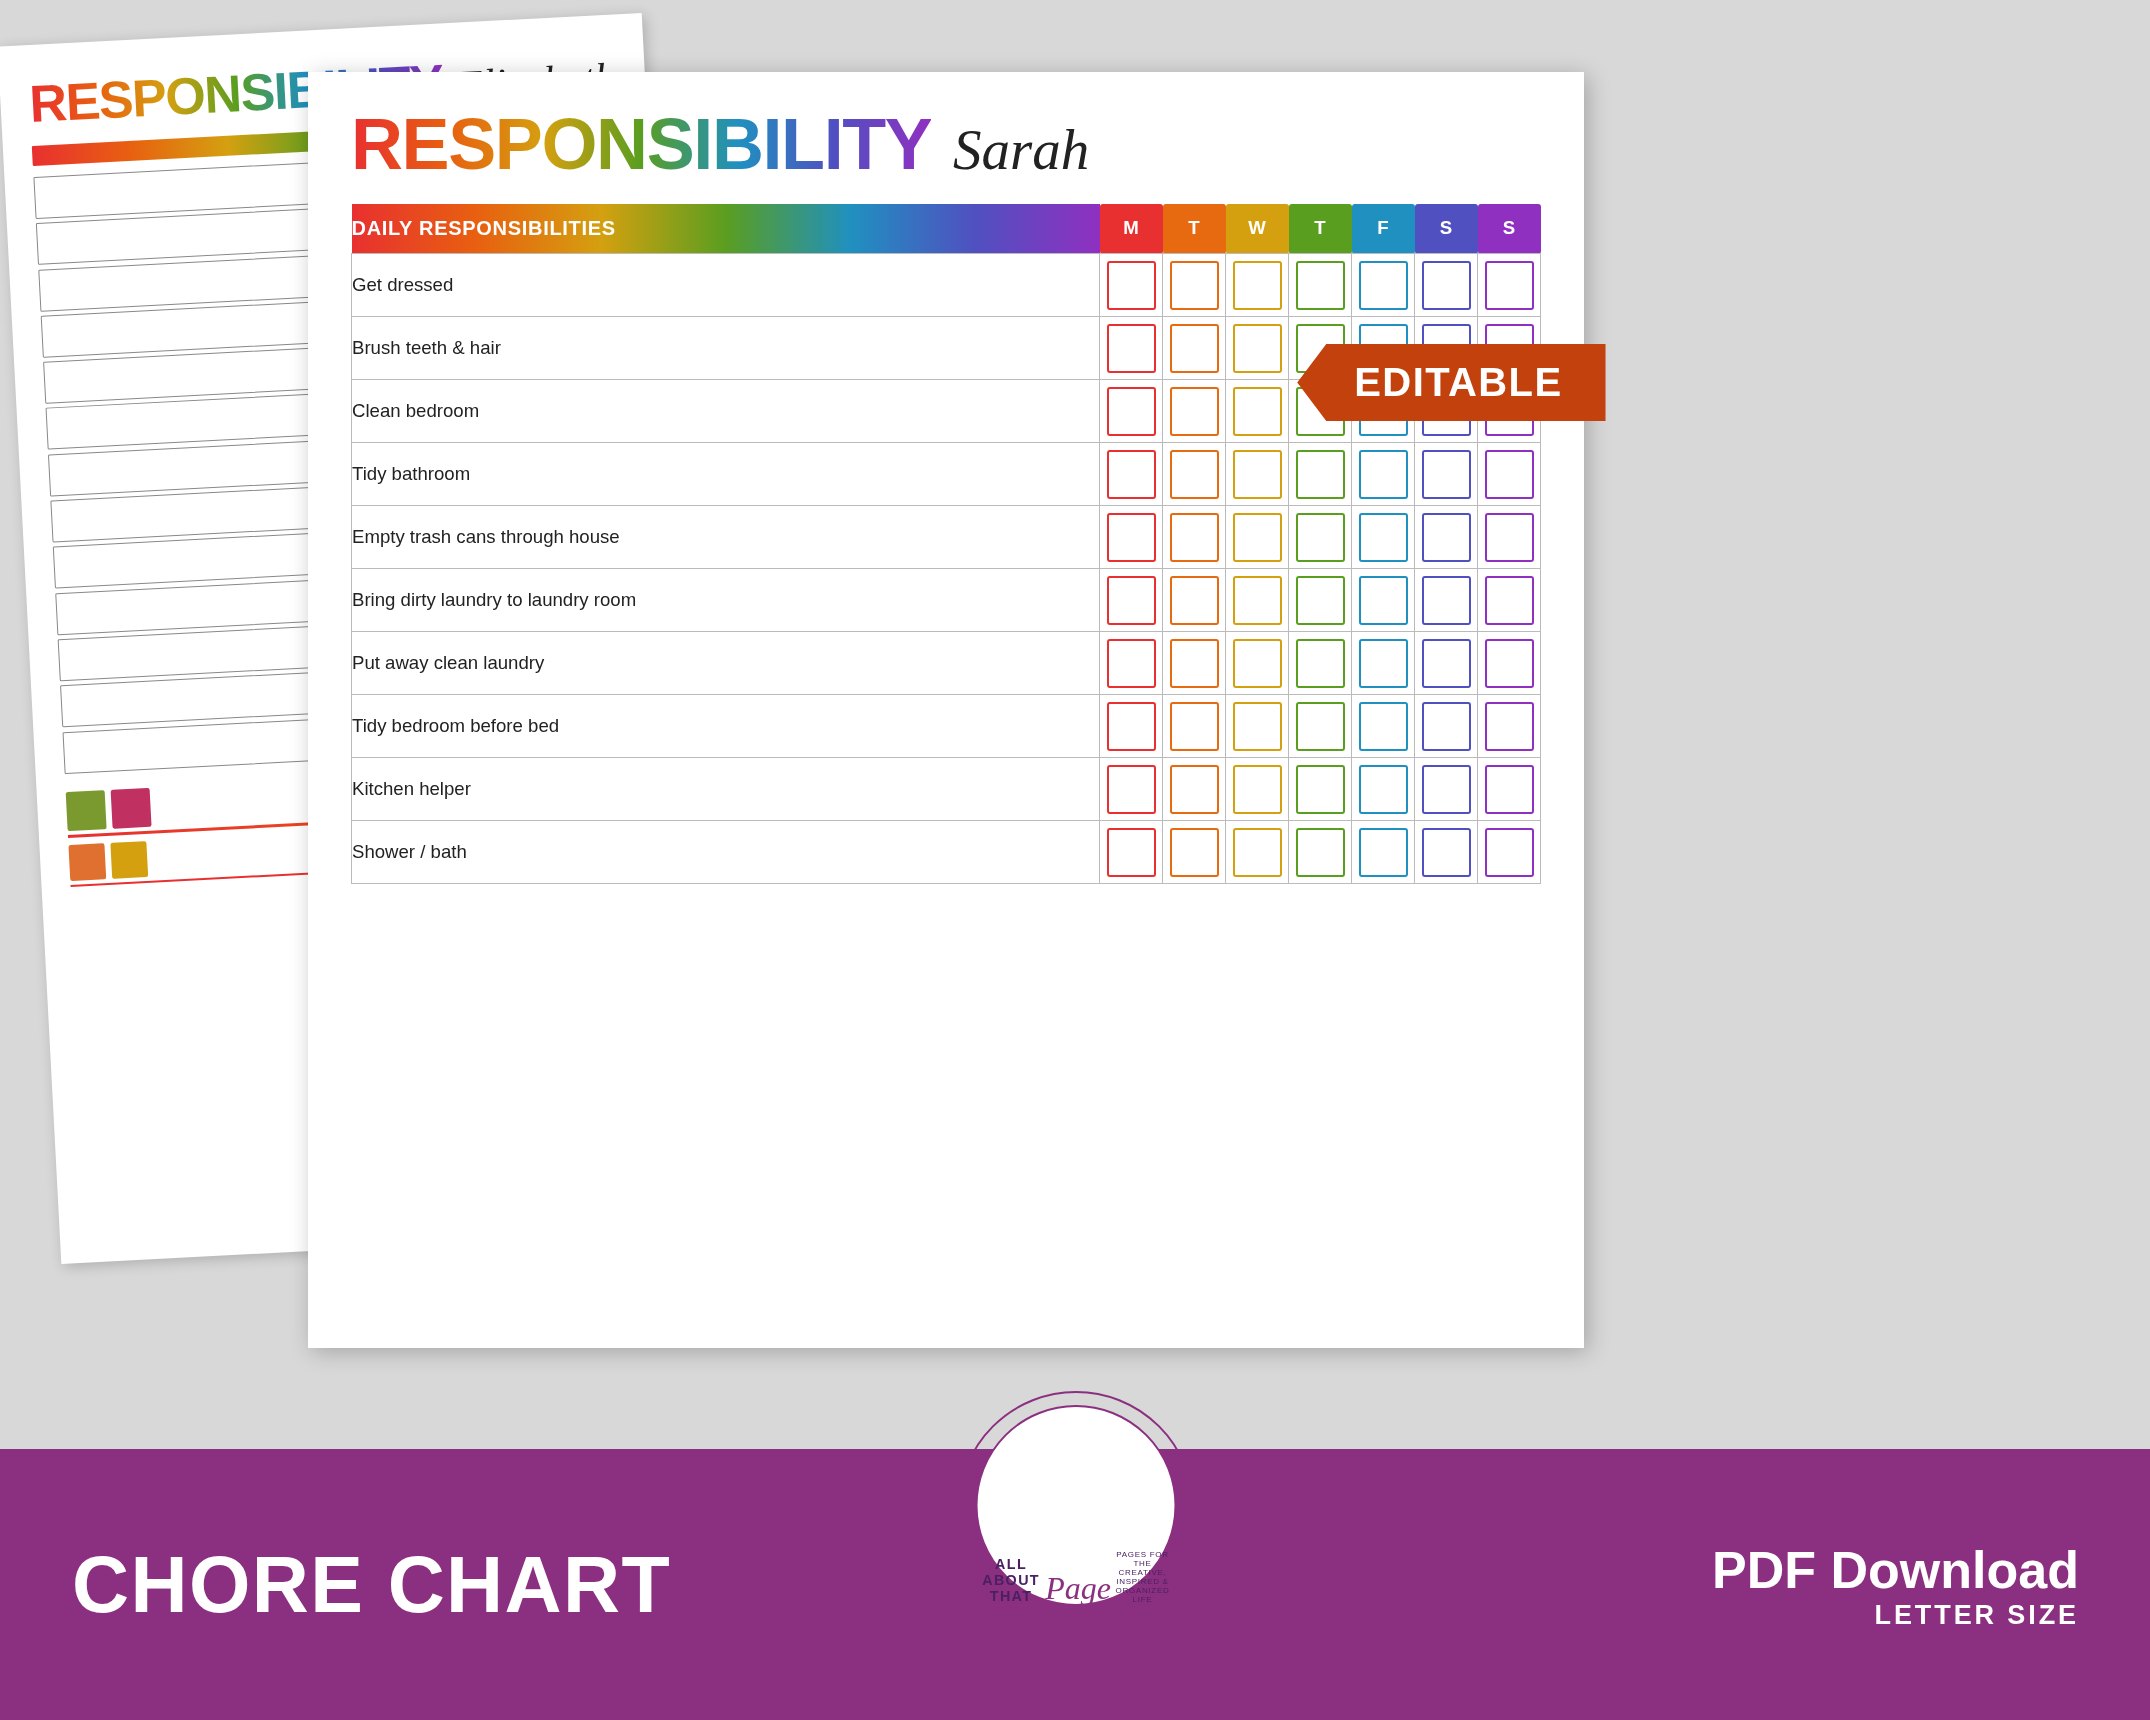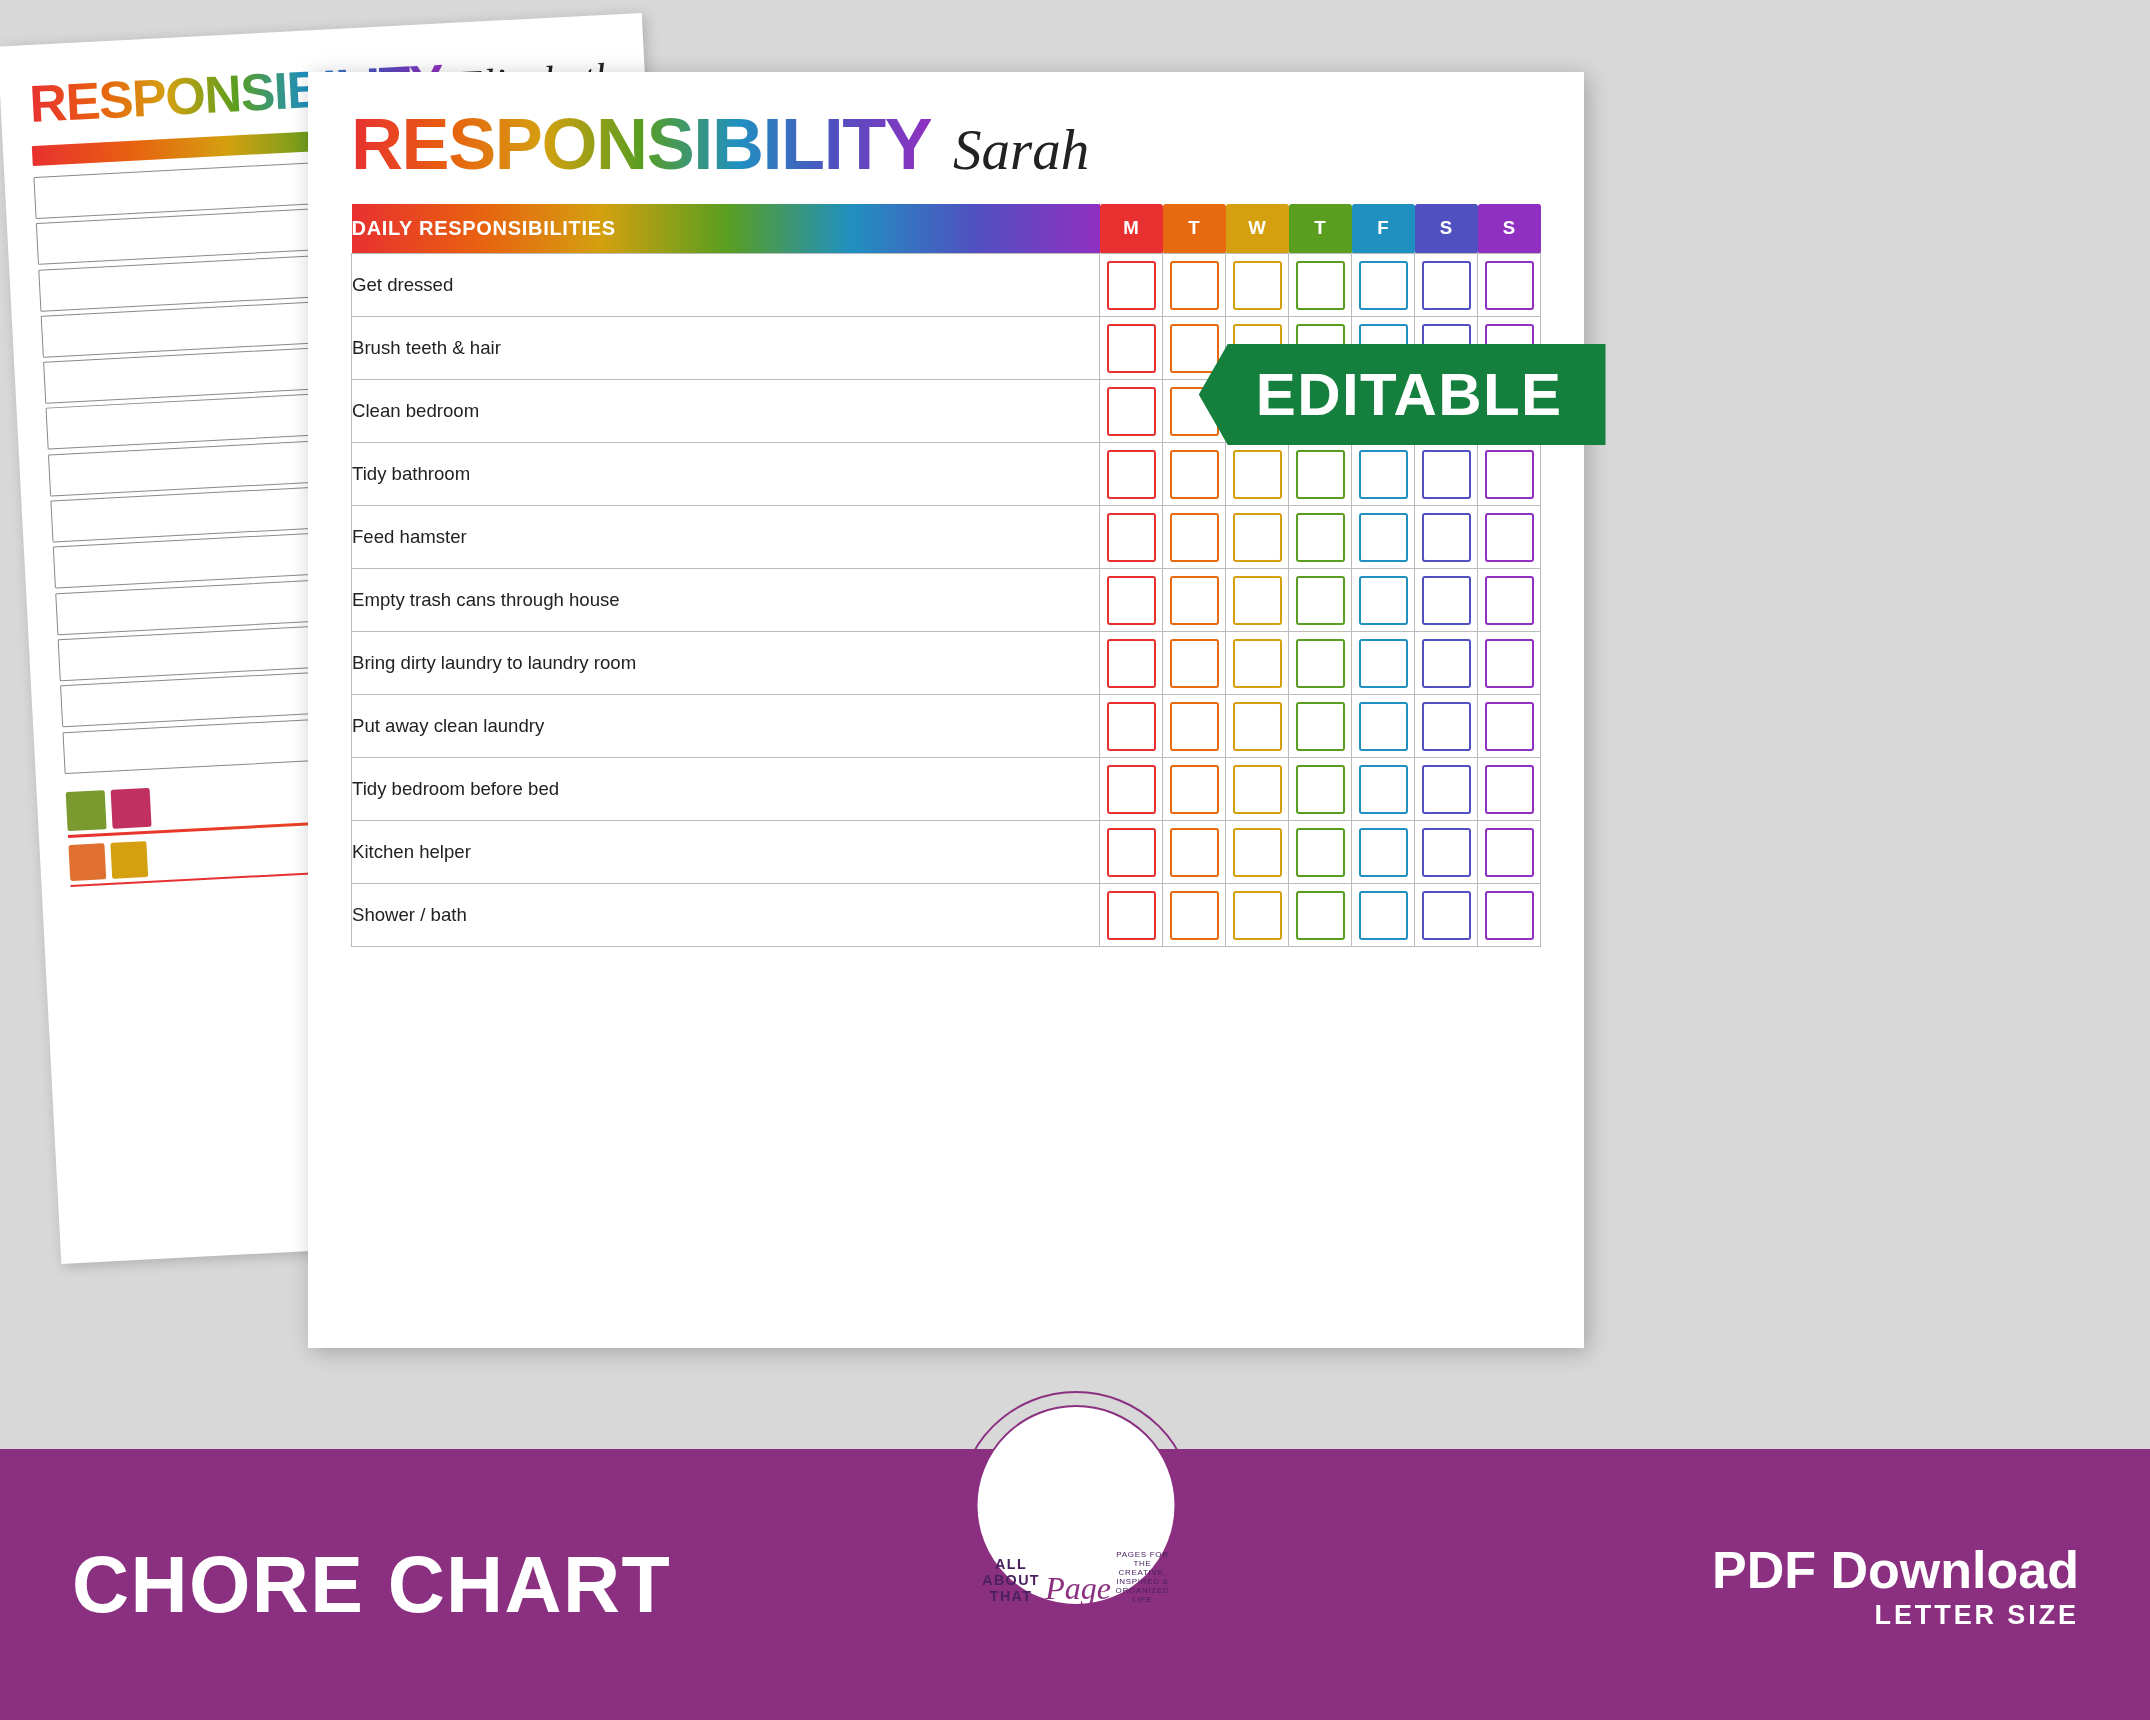--- a/index.html
+++ b/index.html
@@ -188,23 +188,23 @@
     .check-T2 { border: 2.2px solid #5a9e20; }
     .check-F { border: 2.2px solid #2090c0; }
     .check-S1 { border: 2.2px solid #5050c0; }
     .check-S2 { border: 2.2px solid #9030c0; }
 
     
     .editable-banner {
       position: absolute;
       top: 272px;
       right: -21.5px;
-      background: #15803d;
+      background: #c2410c;
       color: #fff;
-      font-size: 60px;
+      font-size: 40px;
       font-weight: 900;
       letter-spacing: 1.4px;
       padding: 16px 43px 16px 57px;
       z-index: 10;
       clip-path: polygon(29px 0%, 100% 0%, 100% 100%, 29px 100%, 0% 50%);
     }
 
     
     .bottom-bar {
       position: absolute;
@@ -447,44 +447,20 @@
             <div class="check-box check-F"></div>
           </td>
           <td class="check-cell">
             <div class="check-box check-S1"></div>
           </td>
           <td class="check-cell">
             <div class="check-box check-S2"></div>
           </td>
         </tr>
         <tr>
-          <td class="task-cell">Feed hamster</td>
-          <td class="check-cell">
-            <div class="check-box check-M"></div>
-          </td>
-          <td class="check-cell">
-            <div class="check-box check-T1"></div>
-          </td>
-          <td class="check-cell">
-            <div class="check-box check-W"></div>
-          </td>
-          <td class="check-cell">
-            <div class="check-box check-T2"></div>
-          </td>
-          <td class="check-cell">
-            <div class="check-box check-F"></div>
-          </td>
-          <td class="check-cell">
-            <div class="check-box check-S1"></div>
-          </td>
-          <td class="check-cell">
-            <div class="check-box check-S2"></div>
-          </td>
-        </tr>
-        <tr>
           <td class="task-cell">Empty trash cans through house</td>
           <td class="check-cell">
             <div class="check-box check-M"></div>
           </td>
           <td class="check-cell">
             <div class="check-box check-T1"></div>
           </td>
           <td class="check-cell">
             <div class="check-box check-W"></div>
           </td>

